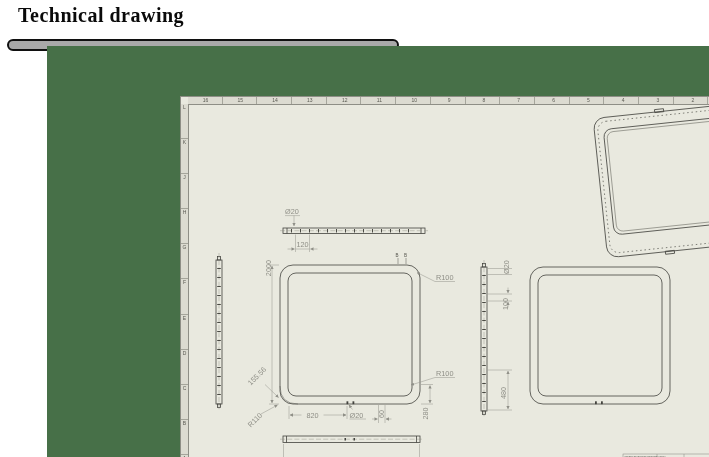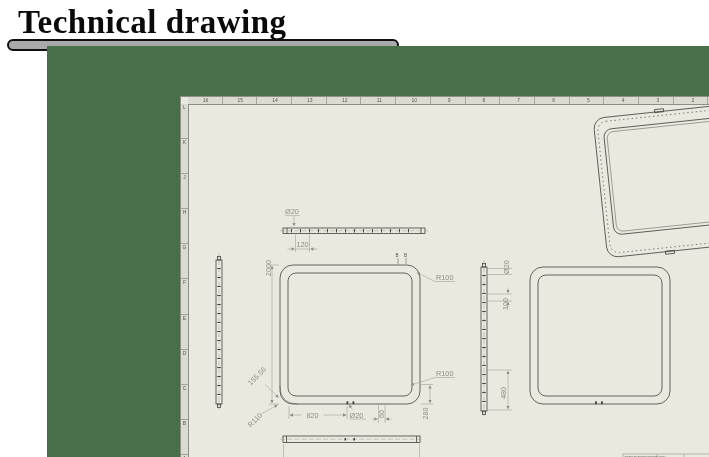--- a/index.html
+++ b/index.html
@@ -1,19 +1,19 @@
 <!DOCTYPE html>
 <html><head>
 <meta charset="utf-8">
 <style>
   html,body{margin:0;padding:0;}
   #page{position:relative;width:709px;height:457px;background:#ffffff;overflow:hidden;
         font-family:"Liberation Sans", sans-serif;}
   #doc-title{position:absolute;left:18px;top:4px;margin:0;
-             font-family:"Liberation Serif", serif;font-weight:700;font-size:33px;color:#0a0a0a;
+             font-family:"Liberation Serif", serif;font-weight:700;font-size:20px;color:#0a0a0a;
              letter-spacing:0.5px;}
   #title-bar{position:absolute;left:7px;top:39px;width:388px;height:8px;
              background:#a9a9a9;border:2.5px solid #101010;border-radius:6px;}
   #viewport{position:absolute;left:0;top:46px;width:709px;height:457px;background:#477048;margin-left:47px;}
   #sheet{position:absolute;left:133px;top:50px;width:573px;height:402px;
          background:#e9e9df;border:1px solid #8e8e86;box-sizing:border-box;}
   .ruler{position:absolute;background-color:#dcdbd1;overflow:hidden;}
   .ruler span{flex:1;text-align:center;color:#5a5a52;font-size:5px;}
   #ruler-top{left:7px;right:7px;top:0;height:7px;border-bottom:1px solid #8e8e86;
      display:flex;flex-direction:row;align-items:center;

